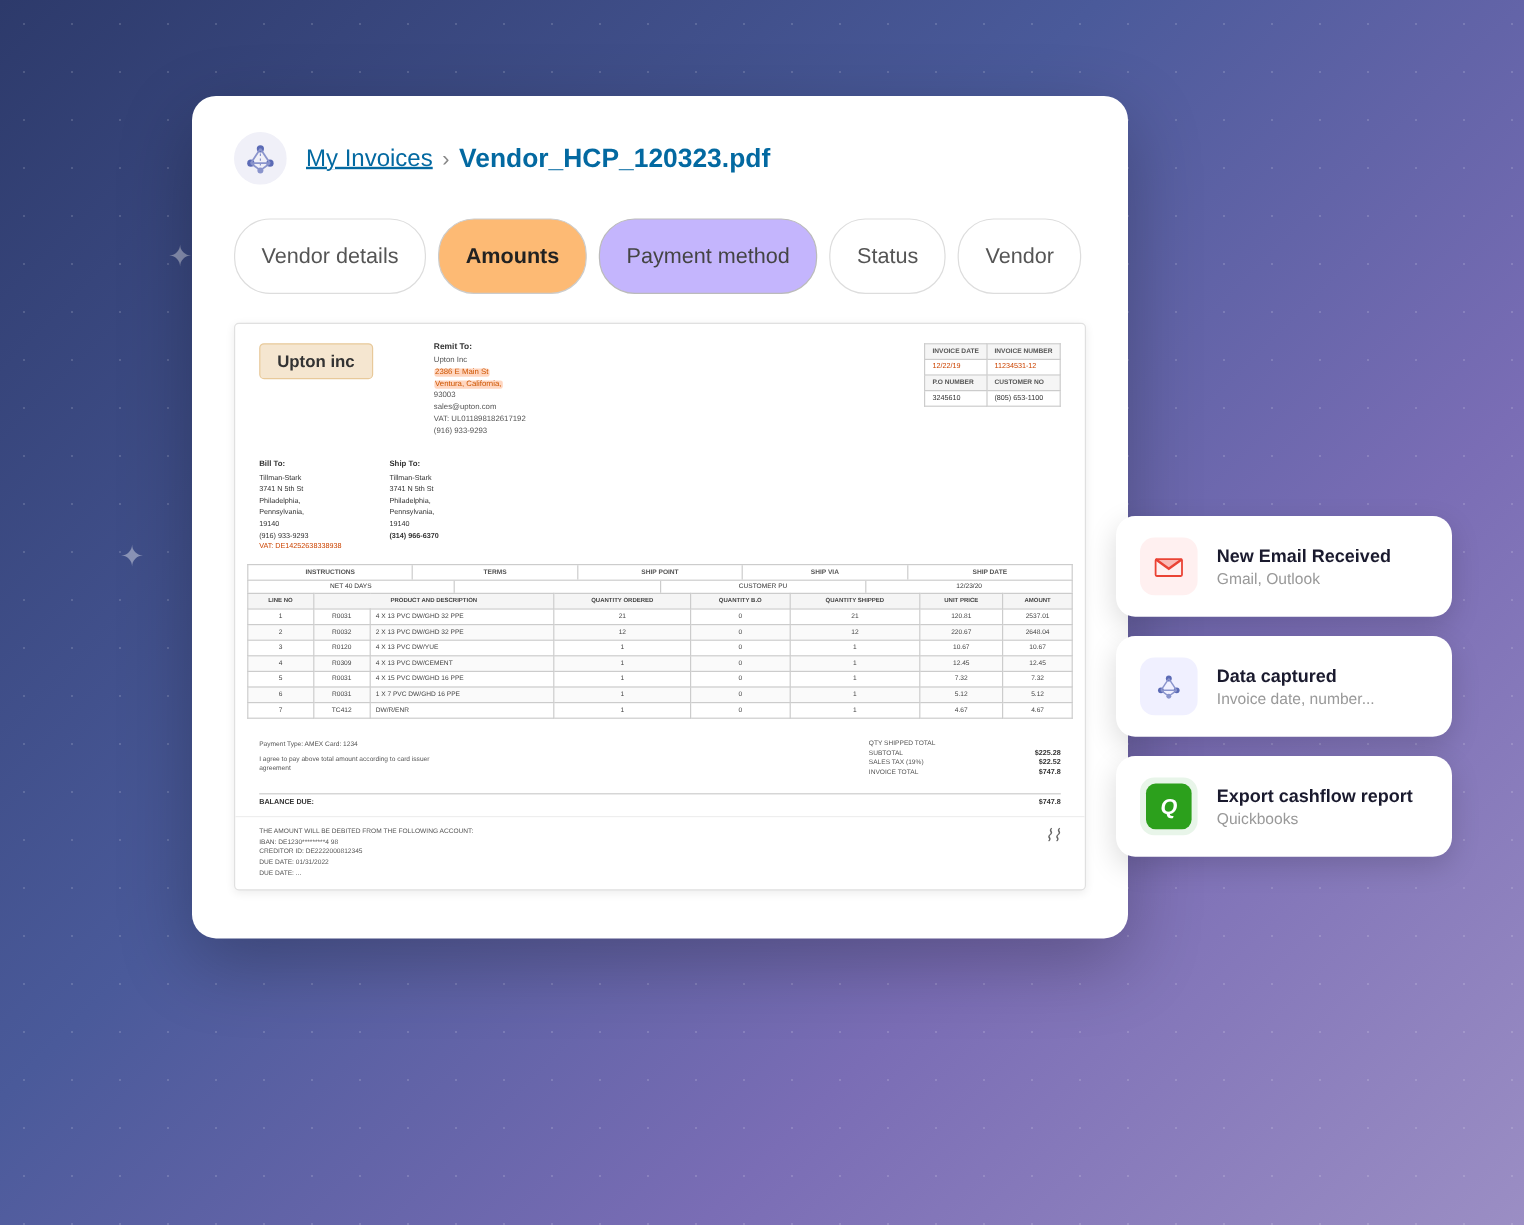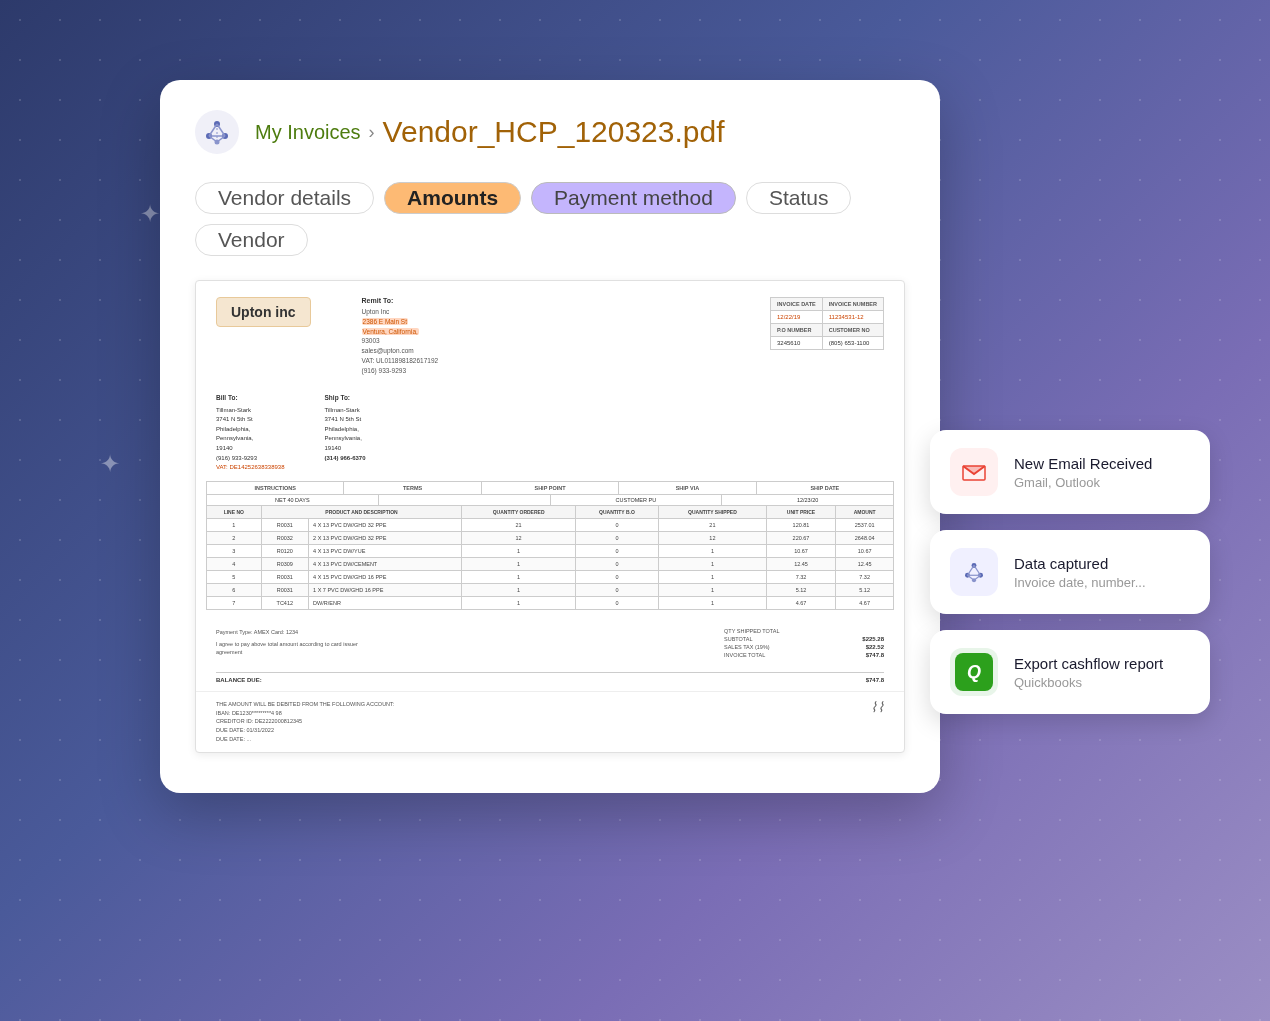--- a/index.html
+++ b/index.html
@@ -54,46 +54,47 @@
       height: 44px;
       flex-shrink: 0;
     }
     .breadcrumb {
       display: flex;
       align-items: center;
       gap: 8px;
       font-size: 20px;
     }
     .breadcrumb-my-invoices {
-      color: #4d7c0f;
+      color: #0369a1;
       font-weight: 400;
+      text-decoration: underline;
     }
     .breadcrumb-separator {
       color: #888;
       font-size: 18px;
     }
     .breadcrumb-current {
-      color: #a16207;
-      font-weight: 400;
-      font-size: 30px;
+      color: #0369a1;
+      font-weight: 700;
+      font-size: 22px;
     }
 
     
     .tabs {
       display: flex;
       gap: 10px;
       margin-bottom: 24px;
       flex-wrap: wrap;
     }
     .tab {
-      padding: 3px 22px;
+      padding: 20px 22px;
       border-radius: 30px;
       border: 1.5px solid #ddd;
       background: white;
-      font-size: 21px;
+      font-size: 18px;
       color: #555;
       cursor: pointer;
       font-weight: 500;
       text-align: right;
     }
     .tab.active {
       background: #fdba74;
       border-color: #ccc;
       color: #222;
       font-weight: 600;
@@ -337,21 +338,21 @@
       justify-content: center;
       font-size: 24px;
       flex-shrink: 0;
     }
     .gmail-icon { background: #fff0f0; }
     .data-icon { background: #f0f0ff; }
     .qb-icon { background: #e8f5e9; }
 
     .notif-text .notif-title {
       font-size: 15px;
-      font-weight: 400;
+      font-weight: 700;
       color: #1a1a2e;
       margin-bottom: 3px;
     }
     .notif-text .notif-sub {
       font-size: 13px;
       color: #999;
     }
 
     
     .qb-logo {

